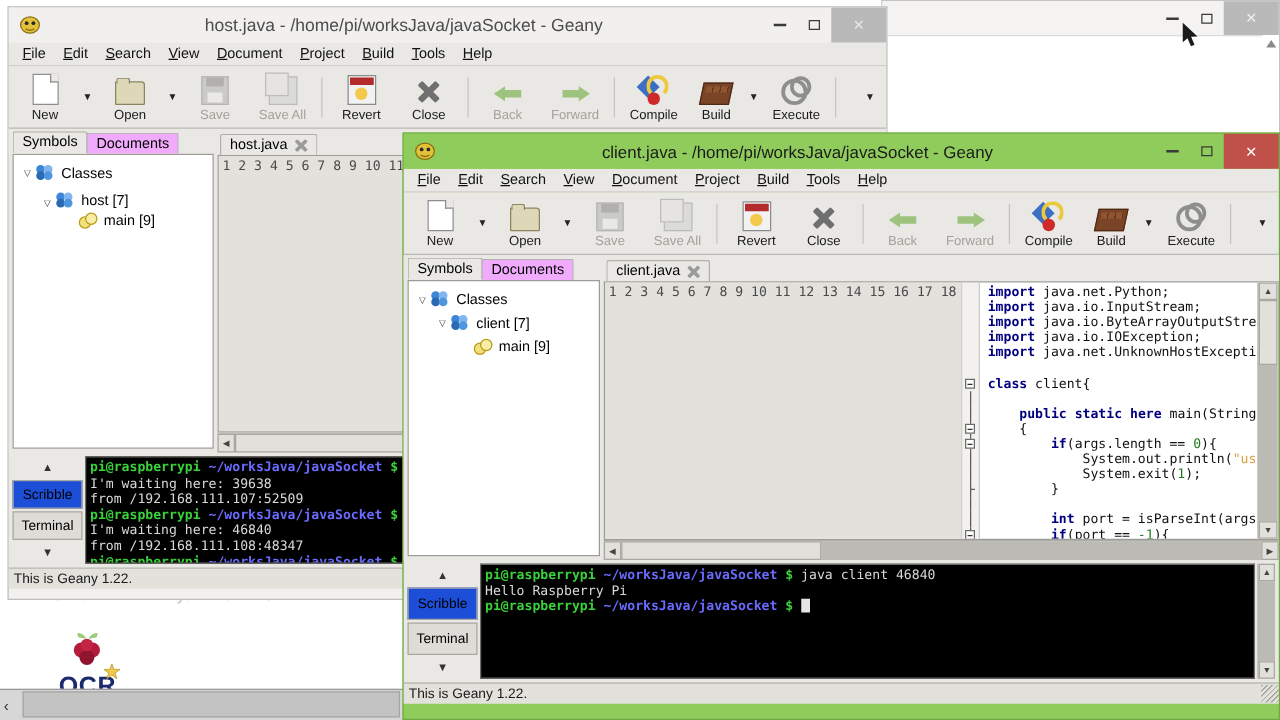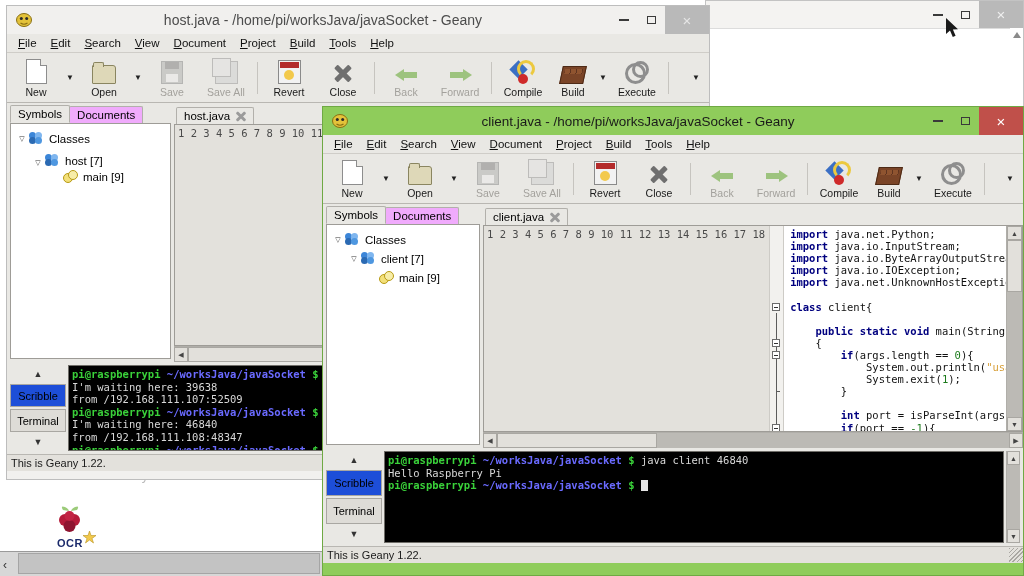--- a/index.html
+++ b/index.html
@@ -9,21 +9,21 @@
     font-family:"Liberation Sans", sans-serif;
     font-size:11px;color:#000;
     -webkit-font-smoothing:none;
   }
   
   #desktop{position:absolute;inset:0;background:#ffffff;overflow:hidden;}
   .desk-text{position:absolute;color:#b9b9b9;font-size:13px;white-space:nowrap;}
   .pi-blob{position:absolute;right:0;top:430px;width:170px;height:120px;
     background:radial-gradient(circle at 115% 45%, #e0004d 0 42%, #1a1a1a 43% 78%, transparent 79%);}
   .ocr-logo{position:absolute;left:30px;top:505px;width:80px;text-align:center;}
-  .ocr-text{font-size:11px;font-weight:bold;color:#1b2a6b;letter-spacing:.5px;}
+  .ocr-text{font-size:20px;font-weight:bold;color:#1b2a6b;letter-spacing:.5px;}
   .taskbar-strip{position:absolute;left:0;bottom:0;width:330px;height:24px;background:#d7d7d7;border-top:1px solid #9a9a9a;}
   .taskbar-arrow{position:absolute;left:3px;bottom:4px;font-size:12px;color:#333;}
   .taskbar-btn{position:absolute;left:18px;bottom:2px;width:300px;height:19px;background:#c3c3c3;border:1px solid #a5a5a5;}
 
   
   .window{position:absolute;box-sizing:border-box;}
   .win-frame{position:absolute;inset:0;box-sizing:border-box;}
   .titlebar{position:relative;height:28px;display:flex;align-items:center;box-sizing:border-box;}
   .titlebar .tb-icon{width:20px;height:18px;margin-left:8px;flex:0 0 auto;position:relative;}
   .titlebar .tb-title{flex:1;text-align:center;font-size:13.5px;color:#1a1a1a;white-space:nowrap;overflow:hidden;}
@@ -766,21 +766,21 @@
 
           </div>
           <div class="code" id="code-client"><span class="kw2">import</span> java.net.<span>Python</span>;
 <span class="kw2">import</span> java.io.<span>InputStream</span>;
 <span class="kw2">import</span> java.io.<span>ByteArrayOutputStream</span>;
 <span class="kw2">import</span> java.io.<span>IOException</span>;
 <span class="kw2">import</span> java.net.<span>UnknownHostException</span>;
 &nbsp;
 <span class="kw2">class</span> client{
 &nbsp;
-    <span class="kw2">public</span> <span class="kw2">static</span> <span class="kw2">void</span> main(<span>String</span> args[])
+    <span class="kw2">public</span> <span class="kw2">static</span> <span class="kw2">here</span> main(<span>String</span> args[])
     {
         <span class="kw2">if</span>(args.length == <span class="num">0</span>){
             <span>System</span>.out.println(<span class="str">"usage: java client &lt;port&gt;"</span>);
             <span>System</span>.exit(<span class="num">1</span>);
         }
 &nbsp;
         <span class="kw2">int</span> port = isParseInt(args[]);
         <span class="kw2">if</span>(port == <span class="num">-1</span>){
             .out.println();</div>
           <div class="vsb">

